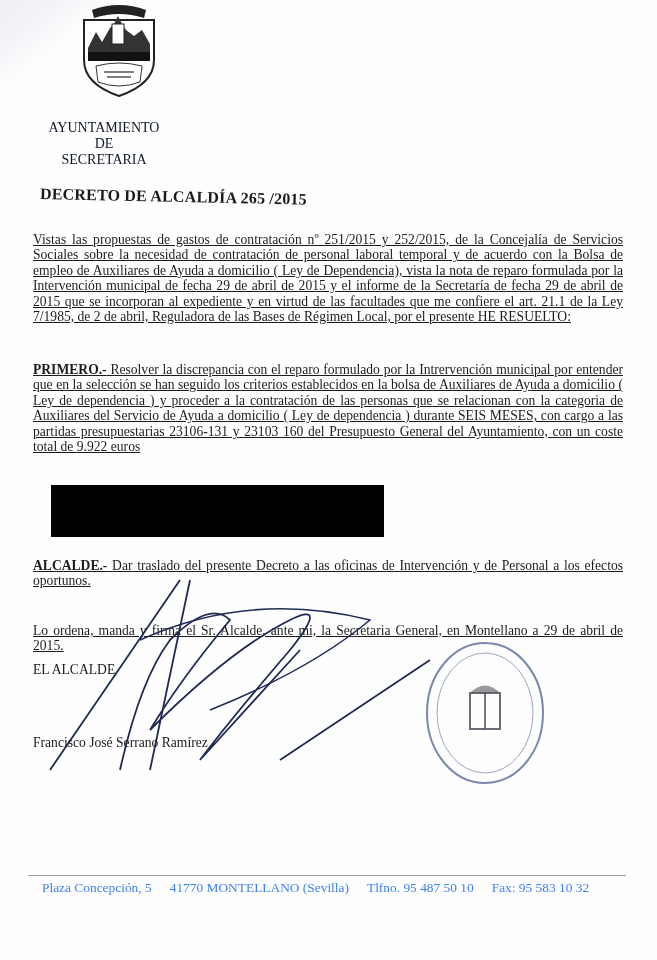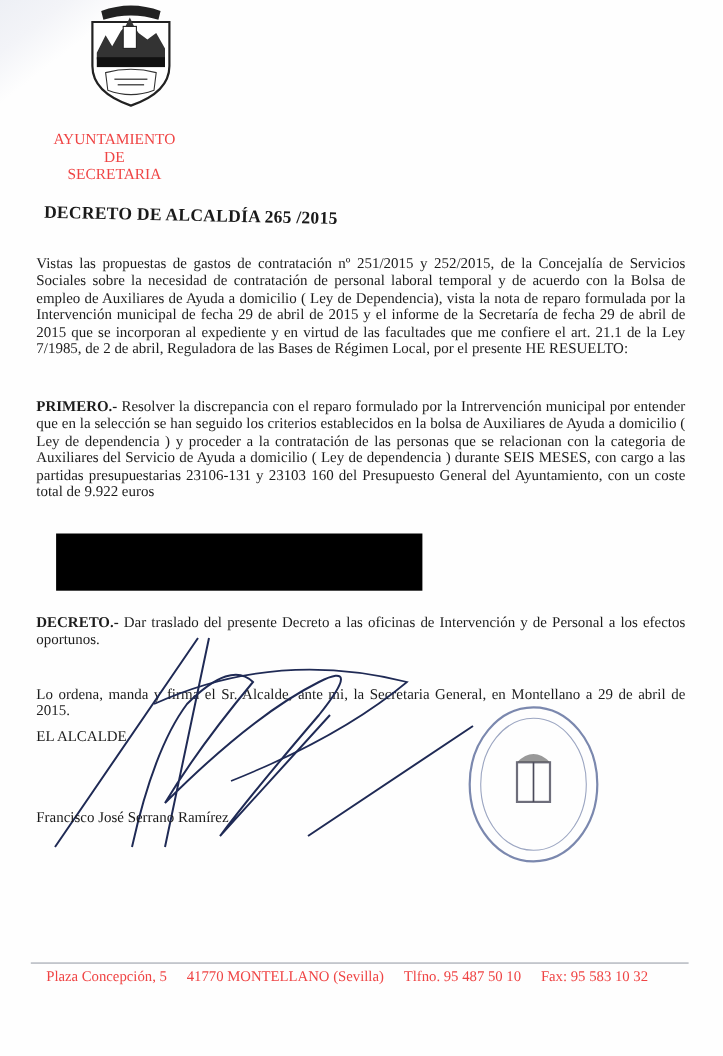--- a/index.html
+++ b/index.html
@@ -9,44 +9,44 @@
       font-family: "Liberation Serif", serif;
       color: #1a1a1a;
     }
     .page { position: absolute; inset: 0; background: #fefefe; }
     .fold {
       position: absolute; left: -40px; top: -20px; width: 160px; height: 120px;
       background: linear-gradient(150deg, #e8ebf2 0%, #f3f4f8 40%, rgba(255,255,255,0) 60%);
       transform: rotate(-8deg);
     }
     .crest { position: absolute; left: 74px; top: 2px; width: 90px; height: 96px; }
-    .org { position: absolute; left: 44px; top: 120px; width: 120px; text-align: center; font-size: 14px; line-height: 16px; color: #ef4444; }
+    .org { position: absolute; left: 44px; top: 120px; width: 120px; text-align: center; font-size: 14px; line-height: 16px; color: #0f172a; }
     .title {
       position: absolute; left: 40px; top: 185px; font-size: 16px; font-weight: bold;
       letter-spacing: 0.2px; transform: rotate(1.2deg); transform-origin: left;
     }
     .para {
       position: absolute; left: 33px; width: 590px; font-size: 13.6px; line-height: 15.4px;
-      text-align: justify; color: #1c1c1c;
+      text-align: justify; color: #1c1c1c; text-decoration: underline;
     }
     .p1 { top: 232px; }
     .p2 { top: 362px; }
     .p2 .lbl, .p3 .lbl { font-weight: bold; }
     .redact { position: absolute; left: 51px; top: 485px; width: 333px; height: 52px; background: #000; }
     .p3 { top: 558px; }
     .p4 { top: 623px; }
     .sig-left-label { position: absolute; left: 33px; top: 662px; font-size: 13.6px; text-align: right; }
     .sig-left-name { position: absolute; left: 33px; top: 735px; font-size: 13.6px; }
     .sig-right-label { position: absolute; left: 412px; top: 662px; font-size: 13.6px; }
     .sig-right-name { position: absolute; left: 410px; top: 735px; font-size: 13.6px; }
     .stamp { position: absolute; left: 420px; top: 638px; width: 130px; height: 150px; }
     .signature { position: absolute; left: 30px; top: 560px; width: 420px; height: 220px; }
     .footer-line { position: absolute; left: 28px; top: 875px; width: 598px; height: 1px; background: #9aa0aa; }
     .footer {
-      position: absolute; left: 42px; top: 880px; font-size: 13.4px; color: #ef4444; white-space: pre;
+      position: absolute; left: 42px; top: 880px; font-size: 13.4px; color: #3b82f6; white-space: pre;
     }
     .footer span { margin-right: 18px; }
   </style>
 </head>
 <body>
 
 <div class="page">
   <div class="fold"></div>
 
   <svg class="crest" viewBox="0 0 90 96">
@@ -70,21 +70,21 @@
 
   <div class="para p1">Vistas las propuestas de gastos de contratación nº 251/2015 y 252/2015, de la Concejalía de Servicios Sociales sobre la necesidad de contratación de personal laboral temporal y de acuerdo con la Bolsa de empleo de Auxiliares de Ayuda a domicilio ( Ley de Dependencia), vista la nota de reparo formulada por la Intervención municipal de fecha 29 de abril de 2015 y el informe de la Secretaría de fecha 29 de abril de 2015 que se incorporan al expediente y en virtud de las facultades que me confiere el art. 21.1 de la Ley 7/1985, de 2 de abril, Reguladora de las Bases de Régimen Local, por el presente HE RESUELTO:</div>
 
   <div class="para p2">
     <span class="lbl">PRIMERO.-</span><span> Resolver la discrepancia con el reparo formulado por la Intrervención municipal por entender que en la selección se han seguido los criterios establecidos en la bolsa de Auxiliares de Ayuda a domicilio ( Ley de dependencia ) y proceder a la contratación de las personas que se relacionan con la categoria de Auxiliares del Servicio de Ayuda a domicilio ( Ley de dependencia ) durante SEIS MESES, con cargo a las partidas presupuestarias 23106-131 y 23103 160 del Presupuesto General del Ayuntamiento, con un coste total de 9.922 euros</span>
   </div>
 
   <div class="redact"></div>
 
   <div class="para p3">
-    <span class="lbl">DECRETO.-</span><span> Dar traslado del presente Decreto a las oficinas de Intervención y de Personal a los efectos oportunos.</span>
+    <span class="lbl">ALCALDE.-</span><span> Dar traslado del presente Decreto a las oficinas de Intervención y de Personal a los efectos oportunos.</span>
   </div>
 
   <div class="para p4">Lo ordena, manda y firma el Sr. Alcalde, ante mi, la Secretaria General, en Montellano a 29 de abril de 2015.</div>
 
   <svg class="stamp" viewBox="0 0 130 150">
     <ellipse cx="65" cy="75" rx="58" ry="70" fill="none" stroke="#5a6a9a" stroke-width="2" opacity="0.8"></ellipse>
     <ellipse cx="65" cy="75" rx="48" ry="60" fill="none" stroke="#5a6a9a" stroke-width="1" opacity="0.6"></ellipse>
     <rect x="50" y="55" width="30" height="36" fill="none" stroke="#4a4a5a" stroke-width="2" opacity="0.8"></rect>
     <path d="M50 55 Q65 40 80 55" fill="#555" opacity="0.6"></path>
     <line x1="65" y1="55" x2="65" y2="91" stroke="#4a4a5a" stroke-width="1.5"></line>

